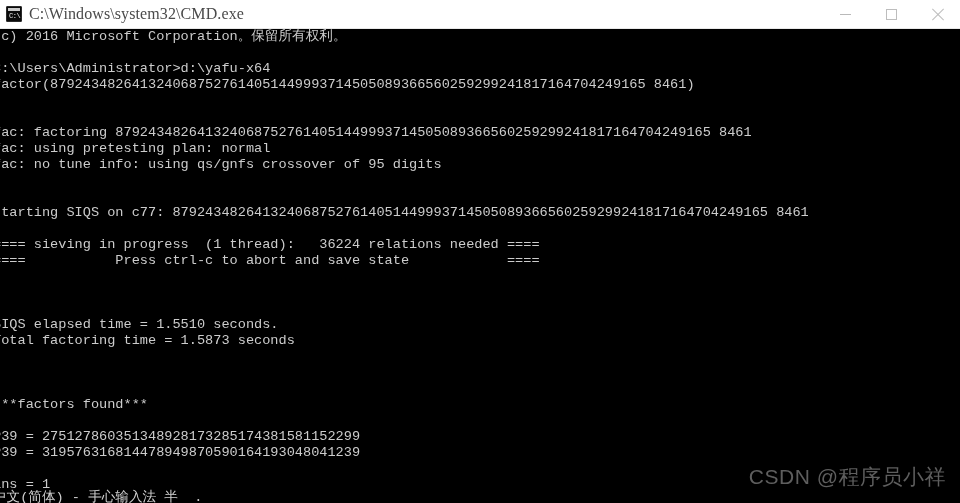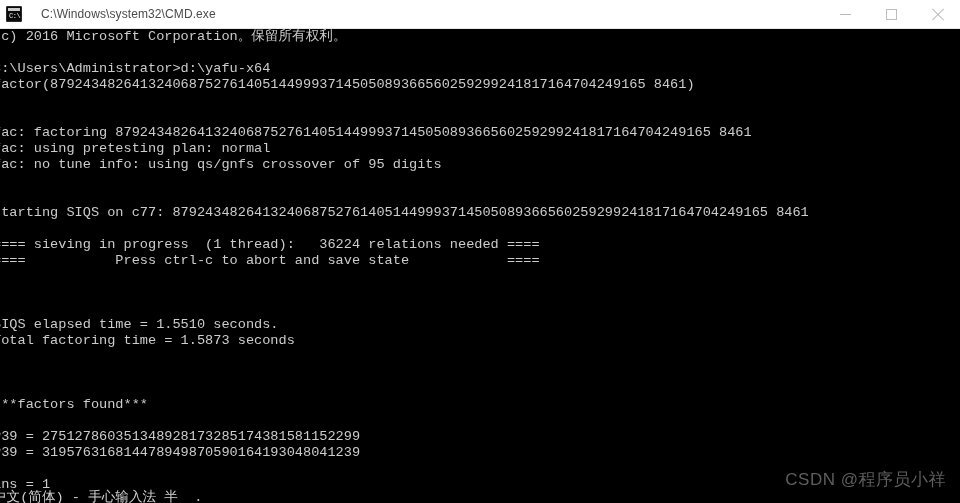--- a/index.html
+++ b/index.html
@@ -49,26 +49,25 @@
   .title-icon .prompt {
     position: absolute;
     left: 2px; top: 5px;
     color: #f0f0f0;
     font-family: "Liberation Mono", monospace;
     font-size: 7px;
     line-height: 8px;
     letter-spacing: -0.5px;
   }
   .title-text {
-    font-size: 12px;
+    font-size: 16px;
     color: #4a4a4a;
-    font-family: Liberation Sans, sans-serif;
+    font-family: Liberation Serif, serif;
     white-space: nowrap;
     letter-spacing: 0.1px;
-    margin-left: 12px;
   }
   .win-controls {
     position: absolute;
     right: 0; top: 0;
     height: 29px;
     display: flex;
   }
   .win-btn {
     width: 46px;
     height: 29px;
@@ -135,21 +134,21 @@
     color: #d0d0d0;
     white-space: pre;
   }
 
   
   .watermark {
     position: absolute;
     right: 14px;
     bottom: 12px;
     font-family: "Liberation Sans", sans-serif;
-    font-size: 17px;
+    font-size: 21px;
     color: #5e5e5e;
     white-space: nowrap;
     letter-spacing: 0.5px;
   }
 </style>
 </head>
 <body>
 
 <div id="app">
 

